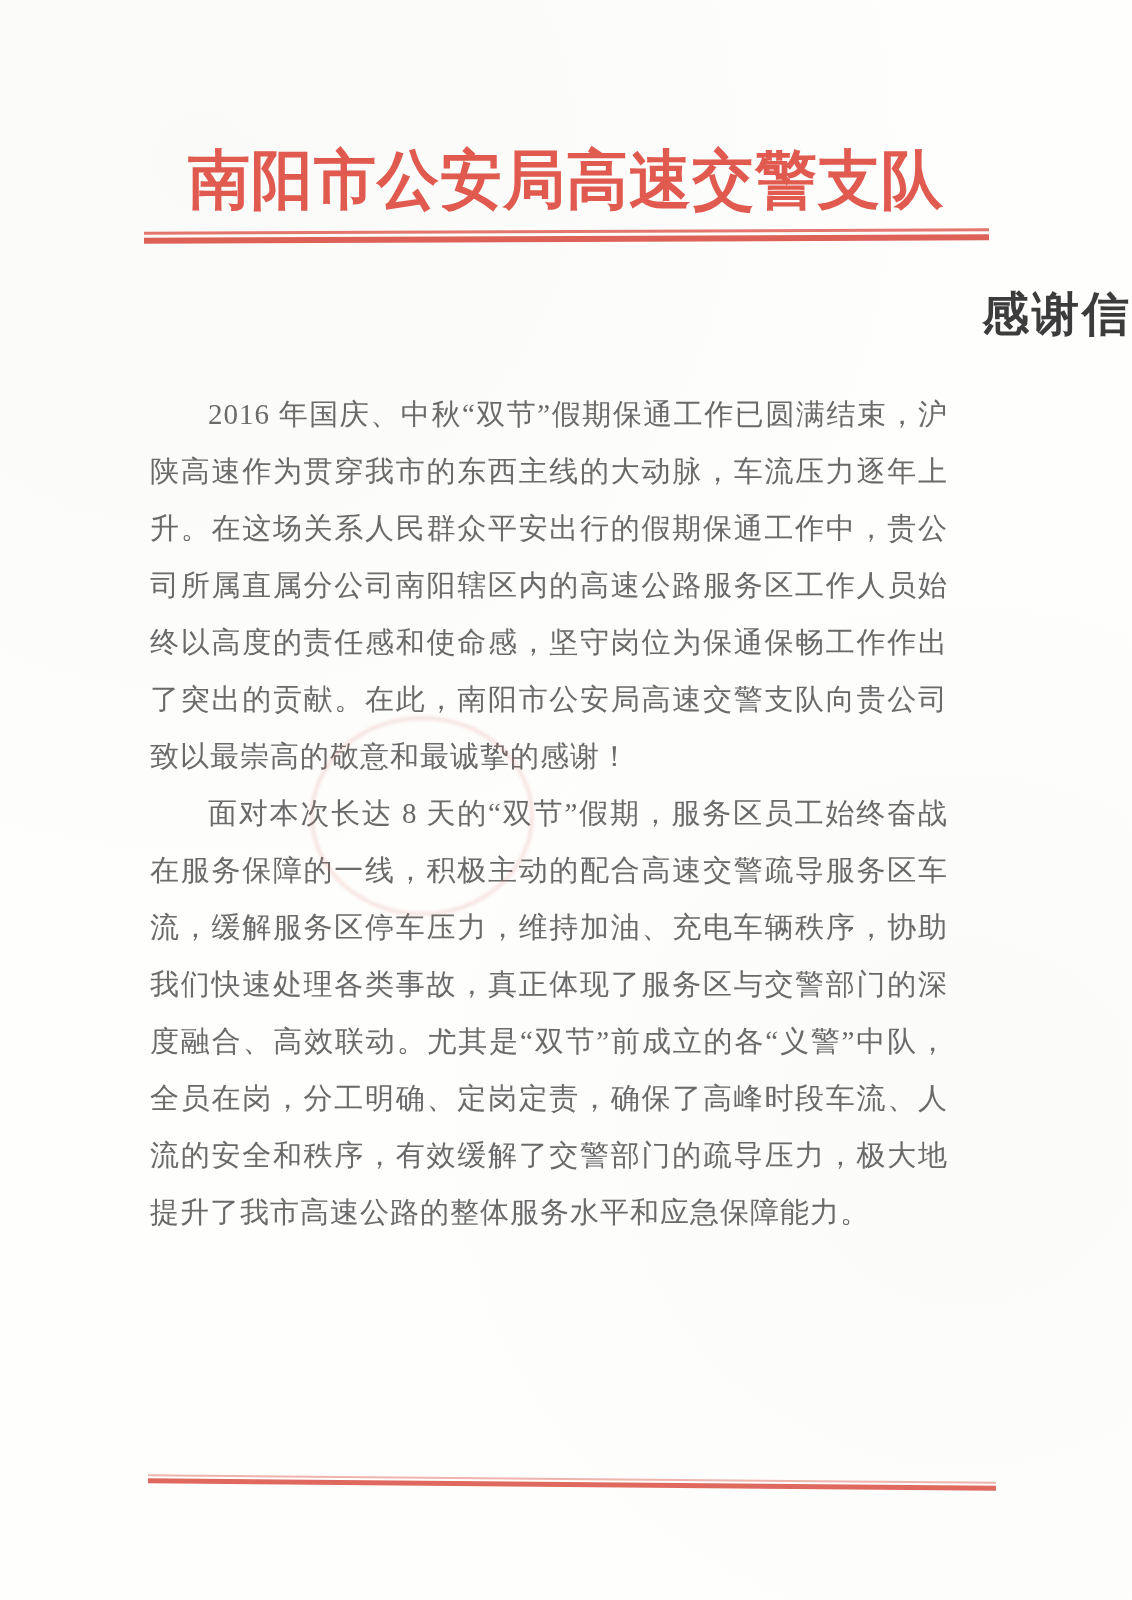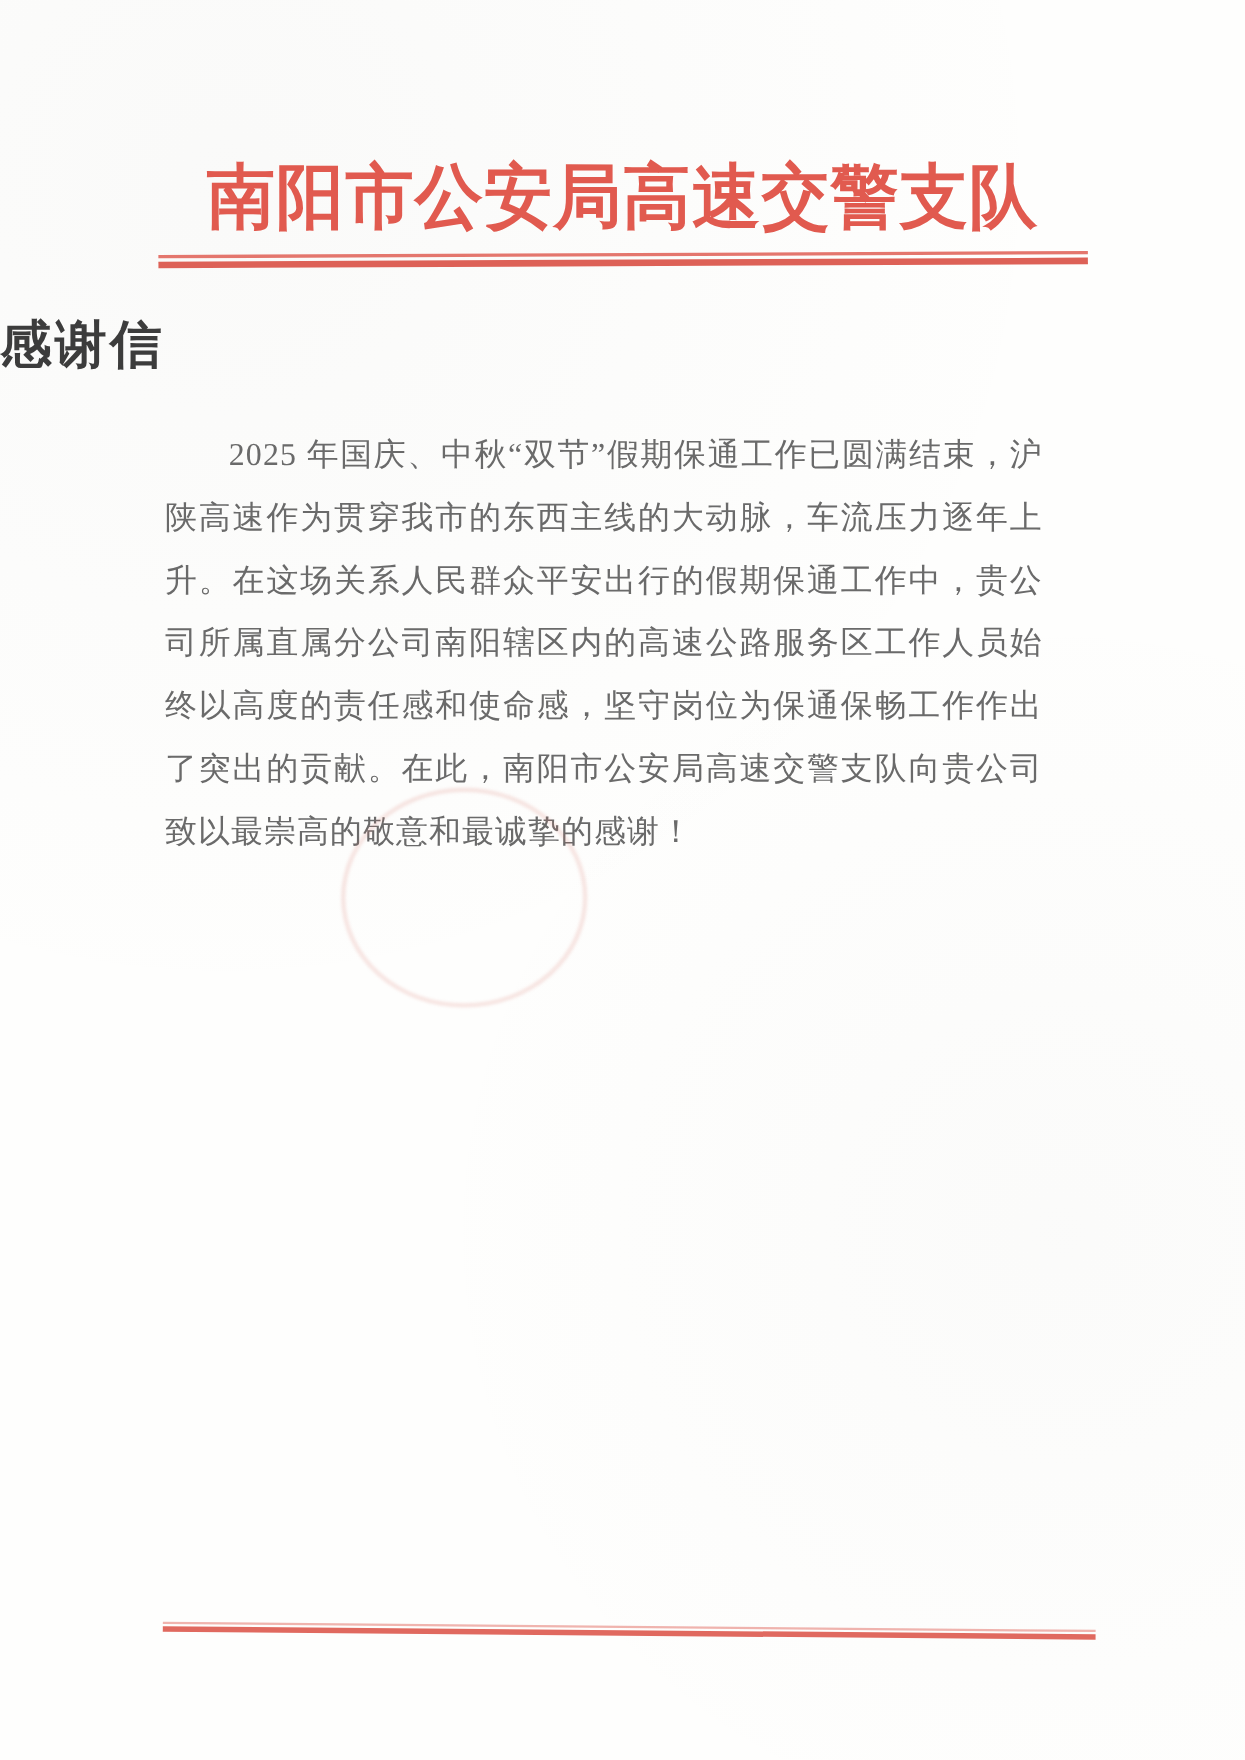--- a/index.html
+++ b/index.html
@@ -38,21 +38,21 @@
     margin: 8px auto 0 auto;
     transform: rotate(-0.25deg);
   }
   .letterhead-rule .rule-thin  { height: 3px; background: #e4766d; }
   .letterhead-rule .rule-gap   { height: 3px; }
   .letterhead-rule .rule-thick { height: 6px; background: #dd6157; }
 
   
   .letter-title {
     margin: 44px 0 0 0;
-    text-align: left;
+    text-align: right;
     font-size: 47px;
     font-weight: bold;
     line-height: 56px;
     color: #3c3c3c;
     letter-spacing: 3px;
   }
 
   
   .body-block {
     width: 798px;
@@ -101,21 +101,22 @@
 
   <div class="letterhead-rule">
     <div class="rule-thin"></div>
     <div class="rule-gap"></div>
     <div class="rule-thick"></div>
   </div>
 
   <h1 class="letter-title">感谢信</h1>
 
   <div class="body-block">
-    <p class="para">2025 年国庆、中秋“双节”假期保通工作已圆满结束，沪陕高速作为贯穿我市的东西主线的大动脉，车流压力逐年上升。在这场关系人民群众平安出行的假期保通工作中，贵公司所属直属分公司南阳辖区内的高速公路服务区工作人员始终以高度的责任感和使命感，坚守岗位为保通保畅工作作出了突出的贡献。在此，南阳市公安局高速交警支队向贵公司致以最崇高的敬意和最诚挚的感谢！</p>
+    <p class="para">2016 年国庆、中秋“双节”假期保通工作已圆满结束，沪陕高速作为贯穿我市的东西主线的大动脉，车流压力逐年上升。在这场关系人民群众平安出行的假期保通工作中，贵公司所属直属分公司南阳辖区内的高速公路服务区工作人员始终以高度的责任感和使命感，坚守岗位为保通保畅工作作出了突出的贡献。在此，南阳市公安局高速交警支队向贵公司致以最崇高的敬意和最诚挚的感谢！</p>
+    <p class="para">面对本次长达 8 天的“双节”假期，服务区员工始终奋战在服务保障的一线，积极主动的配合高速交警疏导服务区车流，缓解服务区停车压力，维持加油、充电车辆秩序，协助我们快速处理各类事故，真正体现了服务区与交警部门的深度融合、高效联动。尤其是“双节”前成立的各“义警”中队，全员在岗，分工明确、定岗定责，确保了高峰时段车流、人流的安全和秩序，有效缓解了交警部门的疏导压力，极大地提升了我市高速公路的整体服务水平和应急保障能力。</p>
   </div>
 
   <div class="stamp"></div>
 
   <div class="footer-rule">
     <div class="rule-thin"></div>
     <div class="rule-gap"></div>
     <div class="rule-thick"></div>
   </div>
 

